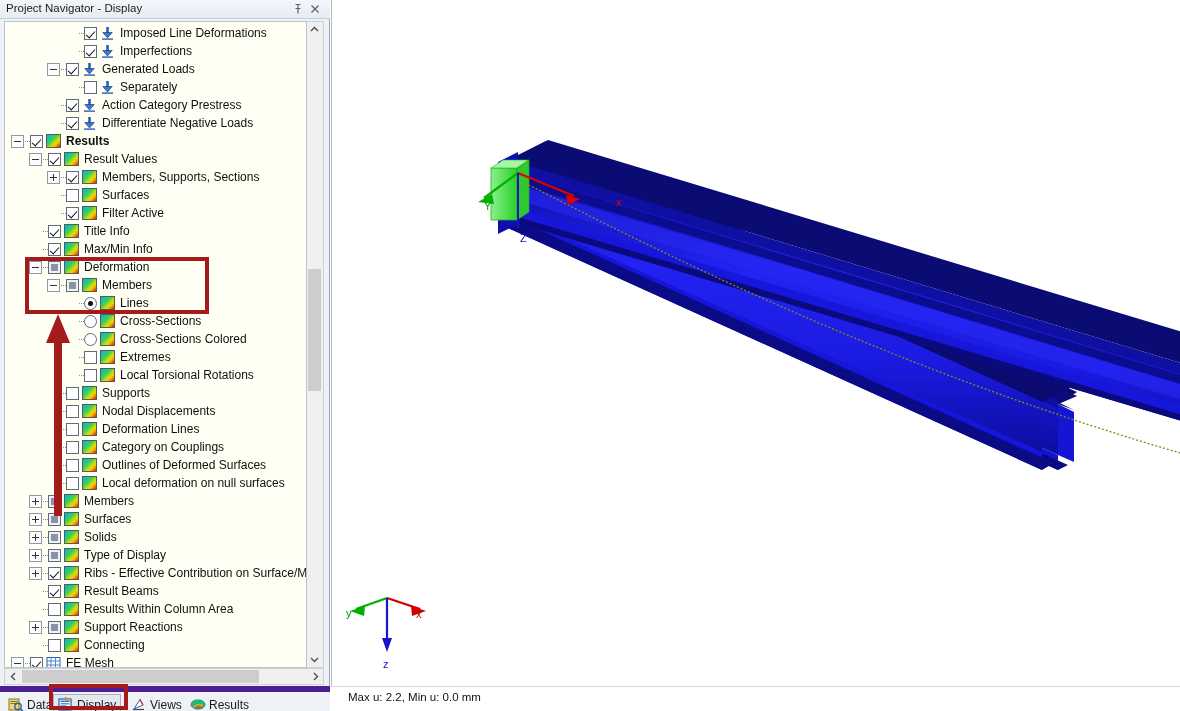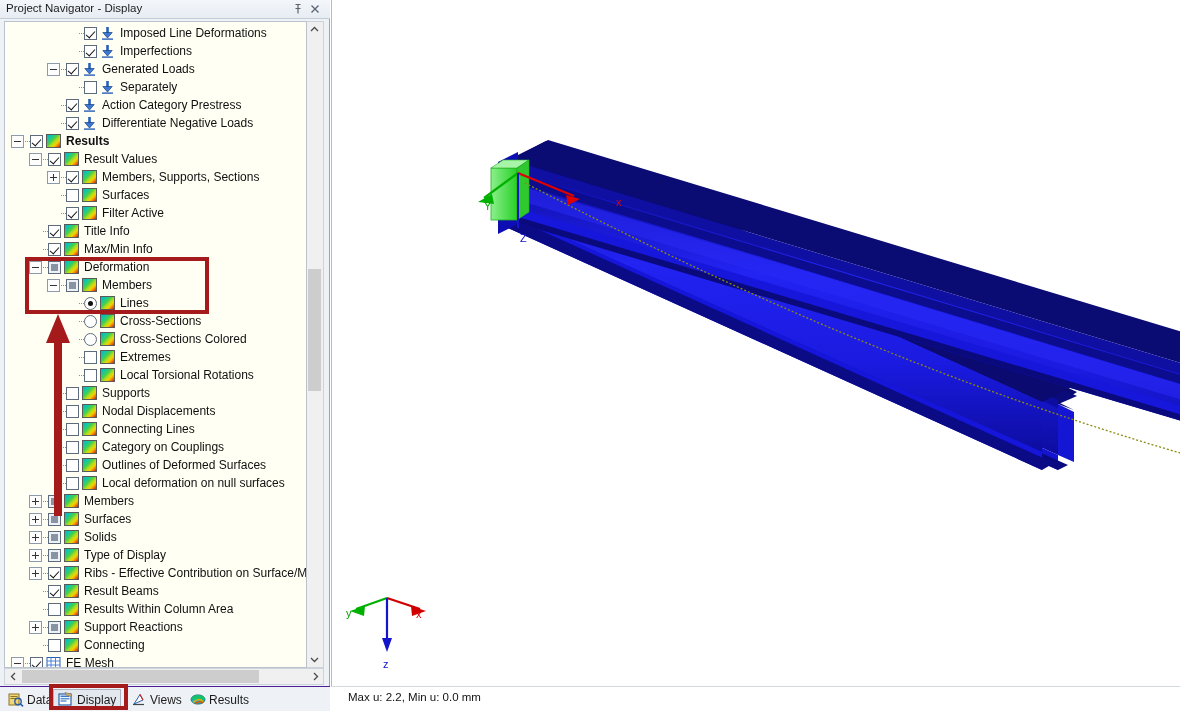--- a/index.html
+++ b/index.html
@@ -209,21 +209,21 @@
     cursor: pointer; color: #4a4a4a; font-size: 11px;
   }
   #hs-left { left: 0; }
   #hs-right { right: 0; }
 
   
   #tabbar {
     position: absolute; left: 0; top: 686px;
     width: 330px; height: 25px;
     background: #eef1f5;
-    border-top: 1px solid #4c1d95;
+    border-top: 6px solid #4c1d95;
   }
   .tab {
     position: absolute; top: 2px; height: 21px;
     display: flex; align-items: center;
     font-size: 12px; color: #1b1b1b;
     padding: 0 4px; cursor: pointer;
   }
   .tab .ticon { width: 16px; height: 15px; margin-right: 3px; }
   .tab.active {
     background: #e3e8ef;
@@ -493,21 +493,21 @@
             <span class="cb"></span>
             <span class="ico ico-rainbow"></span>
             <span class="lbl">Nodal Displacements</span>
           </div>
           <div class="row">
             <span class="indent" style="width: 42px;"></span>
             <span class="exp-space"></span>
             <span class="dots"></span>
             <span class="cb"></span>
             <span class="ico ico-rainbow"></span>
-            <span class="lbl">Connecting Lines</span>
+            <span class="lbl">Deformation Lines</span>
           </div>
           <div class="row">
             <span class="indent" style="width: 42px;"></span>
             <span class="exp-space"></span>
             <span class="dots"></span>
             <span class="cb"></span>
             <span class="ico ico-rainbow"></span>
             <span class="lbl">Category on Couplings</span>
           </div>
           <div class="row">

